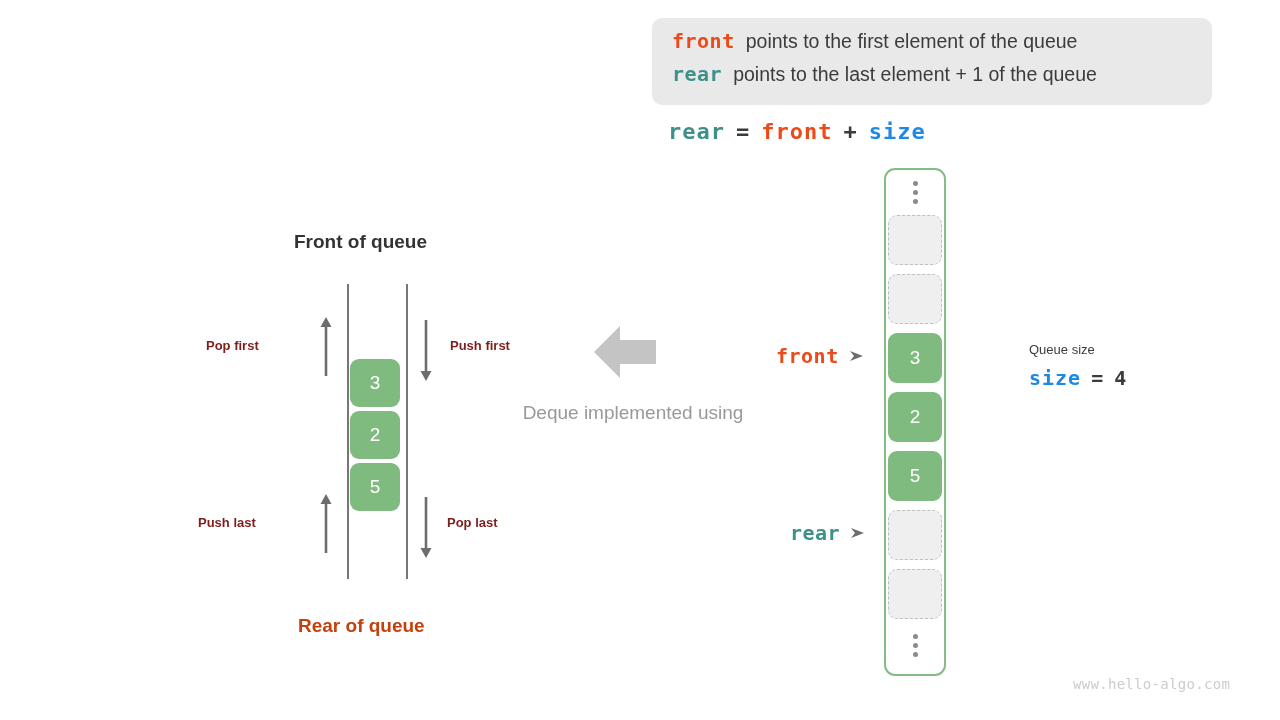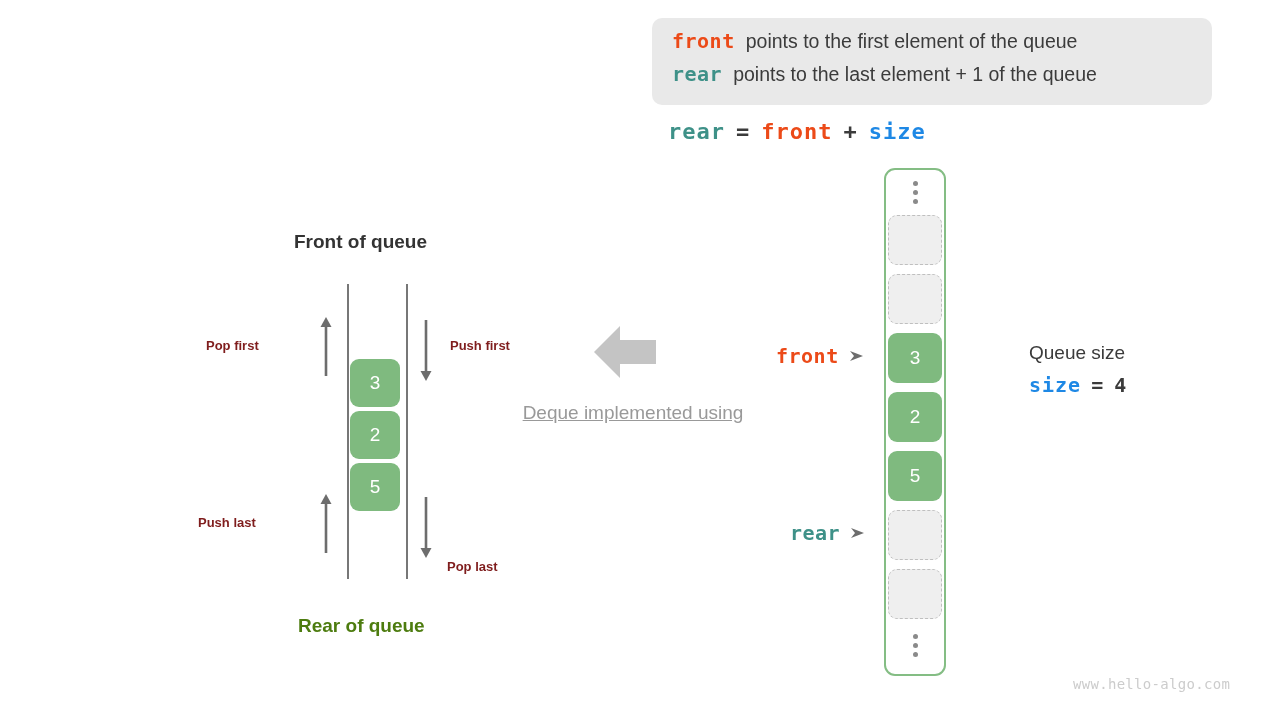--- a/index.html
+++ b/index.html
@@ -84,21 +84,21 @@
     font-weight: bold;
     color: #333333;
     white-space: nowrap;
   }
   .title-rear {
     position: absolute;
     left: 298px;
     top: 615px;
     font-size: 19px;
     font-weight: bold;
-    color: #4d7c0f;
+    color: #c2410c;
     white-space: nowrap;
   }
   .chan-line {
     position: absolute;
     top: 284px;
     width: 1.6px;
     height: 295px;
     background: #777777;
   }
   .chan-line.left  { left: 347px; }
@@ -124,41 +124,40 @@
   .op-label {
     position: absolute;
     font-size: 13px;
     font-weight: bold;
     color: #7f1d1d;
     white-space: nowrap;
   }
   .op-pop-first   { left: 206px; top: 338px; }
   .op-push-last   { left: 198px; top: 515px; }
   .op-push-first  { left: 450px; top: 338px; }
-  .op-pop-last    { left: 447px; top: 515px; margin-top: 44px; }
+  .op-pop-last    { left: 447px; top: 515px; }
 
   .v-arrow {
     position: absolute;
     width: 16px;
   }
   .vap1 { left: 318px; top: 316px; height: 60px; }
   .vap2 { left: 318px; top: 493px; height: 60px; }
   .vap3 { left: 418px; top: 320px; height: 62px; }
   .vap4 { left: 418px; top: 497px; height: 62px; }
 
   .caption {
     position: absolute;
     left: 492px;
     top: 400px;
     width: 282px;
     text-align: center;
     font-size: 19px;
     color: #999999;
     line-height: 26px;
-    text-decoration: underline;
   }
 
   .big-arrow {
     position: absolute;
     left: 594px;
     top: 325px;
     width: 62px;
     height: 54px;
   }
 
@@ -234,21 +233,21 @@
   .ptr-front { left: 776px; top: 344px; color: #ec4a18; }
   .ptr-rear  { left: 790px; top: 521px; color: #3e9188; }
   .ptr-arrow { margin-left: 10px; line-height: 0; }
 
   .size-block {
     position: absolute;
     left: 1029px;
     top: 342px;
   }
   .size-title {
-    font-size: 19px;
+    font-size: 13px;
     color: #3b3b3b;
     white-space: nowrap;
   }
   .size-expr {
     margin-top: 9px;
     display: flex;
     align-items: baseline;
     font-family: "DejaVu Sans Mono", monospace;
     font-weight: bold;
     font-size: 20px;

